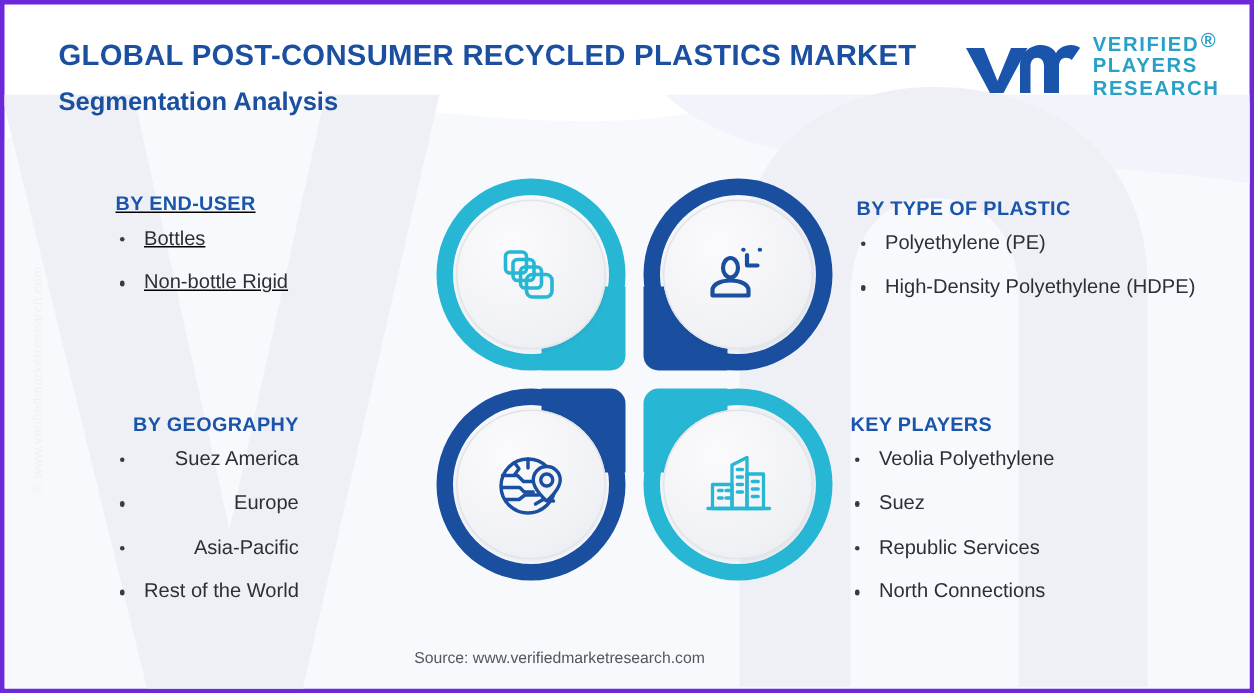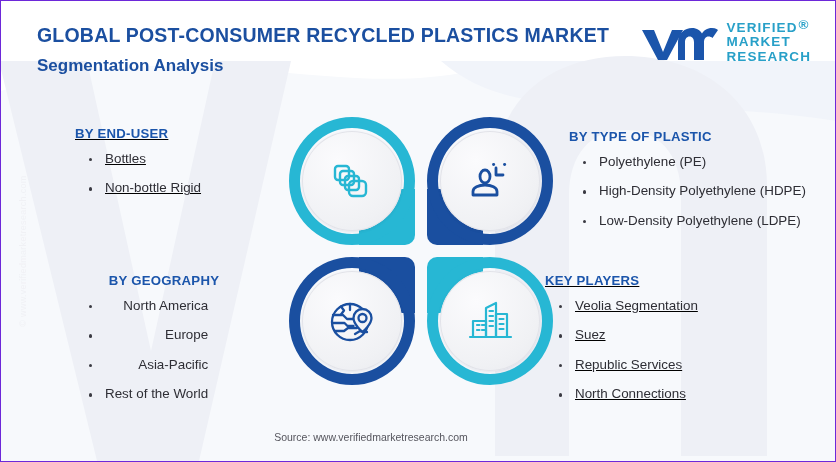--- a/index.html
+++ b/index.html
@@ -9,21 +9,21 @@
   }
   body {
     font-family: "Liberation Sans", sans-serif;
   }
   #infographic {
     position: relative;
     width: 836px;
     height: 462px;
     overflow: hidden;
     background: #ffffff;
-    border: 1px solid #6d28d9;
+    border: 3px solid #6d28d9;
     box-sizing: border-box;
   }
 
   
   .wm-layer {
     position: absolute;
     inset: 0;
     overflow: hidden;
     pointer-events: none;
   }
@@ -112,21 +112,21 @@
   .block-title {
     font-size: 13.2px;
     font-weight: bold;
     color: #1b55ab;
     letter-spacing: .25px;
     margin-bottom: 9px;
     white-space: nowrap;
   }
   .bullets {
     list-style: none;
-    margin: 11px;
+    margin: 0;
     padding: 0;
   }
   .bullets li {
     position: relative;
     padding-left: 19px;
     font-size: 13.4px;
     color: #2e2e35;
     line-height: 1.0;
     margin-bottom: 16px;
     white-space: nowrap;
@@ -138,21 +138,21 @@
     top: 6px;
     width: 3.4px;
     height: 3.4px;
     border-radius: 50%;
     background: #3a3a42;
   }
 
   #blk-enduser  { left: 74px;  top: 125px; text-decoration: underline; }
   #blk-geo      { left: 74px;  top: 272px; text-align: right; }
   #blk-type     { left: 568px; top: 128px; }
-  #blk-players  { left: 544px; top: 272px; text-decoration: underline; }
+  #blk-players  { left: 564px; top: 272px; }
 
   
   .cluster {
     position: absolute;
     left: 288px;
     top: 116px;
     width: 264px;
     height: 268px;
   }
   .quad {
@@ -250,57 +250,56 @@
     <div class="logo">
       <svg class="logo-mark" width="78" height="40" viewBox="0 0 78 40">
         <path d="M2 8 L14 8 L23 30 L32 8 L43 8 L27 38 L18 38 Z" fill="#1b55ab"></path>
         <path d="M38 38 L38 20 C38 11 45 6 52 6 C57 6 60.5 8.5 62 11.5
                  C63.5 8.5 67 6 72 6 C76 6 78 8 78 8 L72.5 16 C71.5 15 70 14.5 68.5 14.5
                  C65.5 14.5 64 17 64 20.5 L64 38 L54 38 L54 20.5 C54 17 52.5 14.5 49.5 14.5
                  C46.8 14.5 45 16.8 45 20.2 L45 38 Z" fill="#1b55ab"></path>
       </svg>
       <div class="logo-words">
         <span><span>VERIFIED</span><span class="reg">®</span></span>
-        <span>MARKET</span>
+        <span>PLAYERS</span>
         <span>RESEARCH</span>
       </div>
     </div>
   </div>
 
   <div class="block" id="blk-enduser">
     <div class="block-title">BY END-USER</div>
     <ul class="bullets">
       <li>Bottles</li>
       <li>Non-bottle Rigid</li>
     </ul>
   </div>
 
   <div class="block" id="blk-geo">
     <div class="block-title">BY GEOGRAPHY</div>
     <ul class="bullets">
-      <li>North America</li>
+      <li>Suez America</li>
       <li>Europe</li>
       <li>Asia-Pacific</li>
       <li>Rest of the World</li>
     </ul>
   </div>
 
   <div class="block" id="blk-type">
     <div class="block-title">BY TYPE OF PLASTIC</div>
     <ul class="bullets">
       <li>Polyethylene (PE)</li>
       <li>High-Density Polyethylene (HDPE)</li>
-      <li>Low-Density Polyethylene (LDPE)</li>
     </ul>
   </div>
 
   <div class="block" id="blk-players">
     <div class="block-title">KEY PLAYERS</div>
     <ul class="bullets">
-      <li>Veolia Segmentation</li>
+      <li>Veolia Polyethylene</li>
       <li>Suez</li>
       <li>Republic Services</li>
       <li>North Connections</li>
     </ul>
   </div>
 
   <div class="cluster">
 
     <div class="quad" id="quad-tl">
       <div class="corner" style="background:#27b7d4;"></div>

